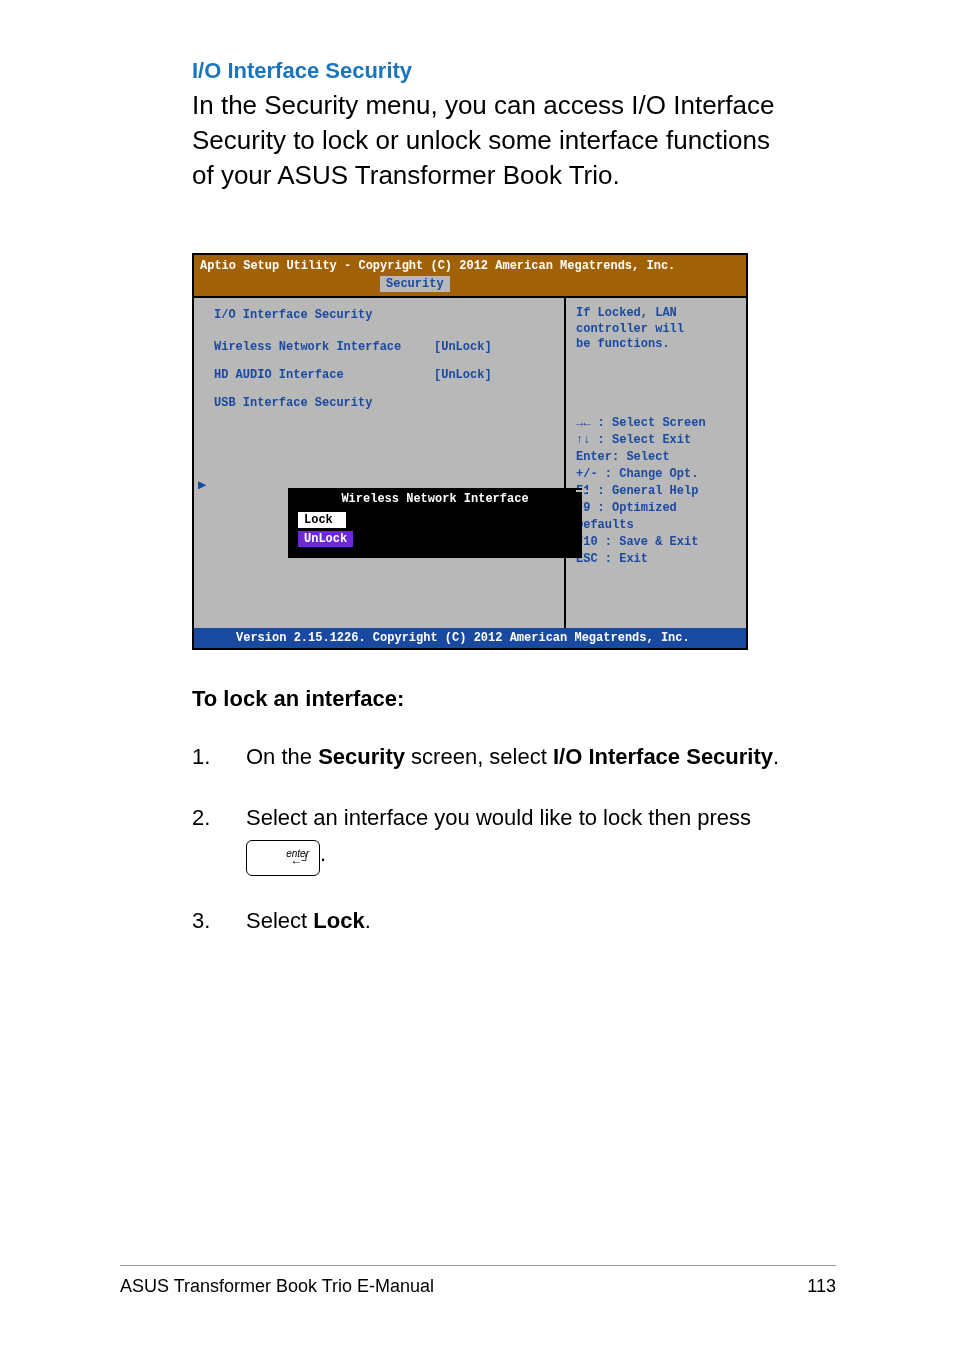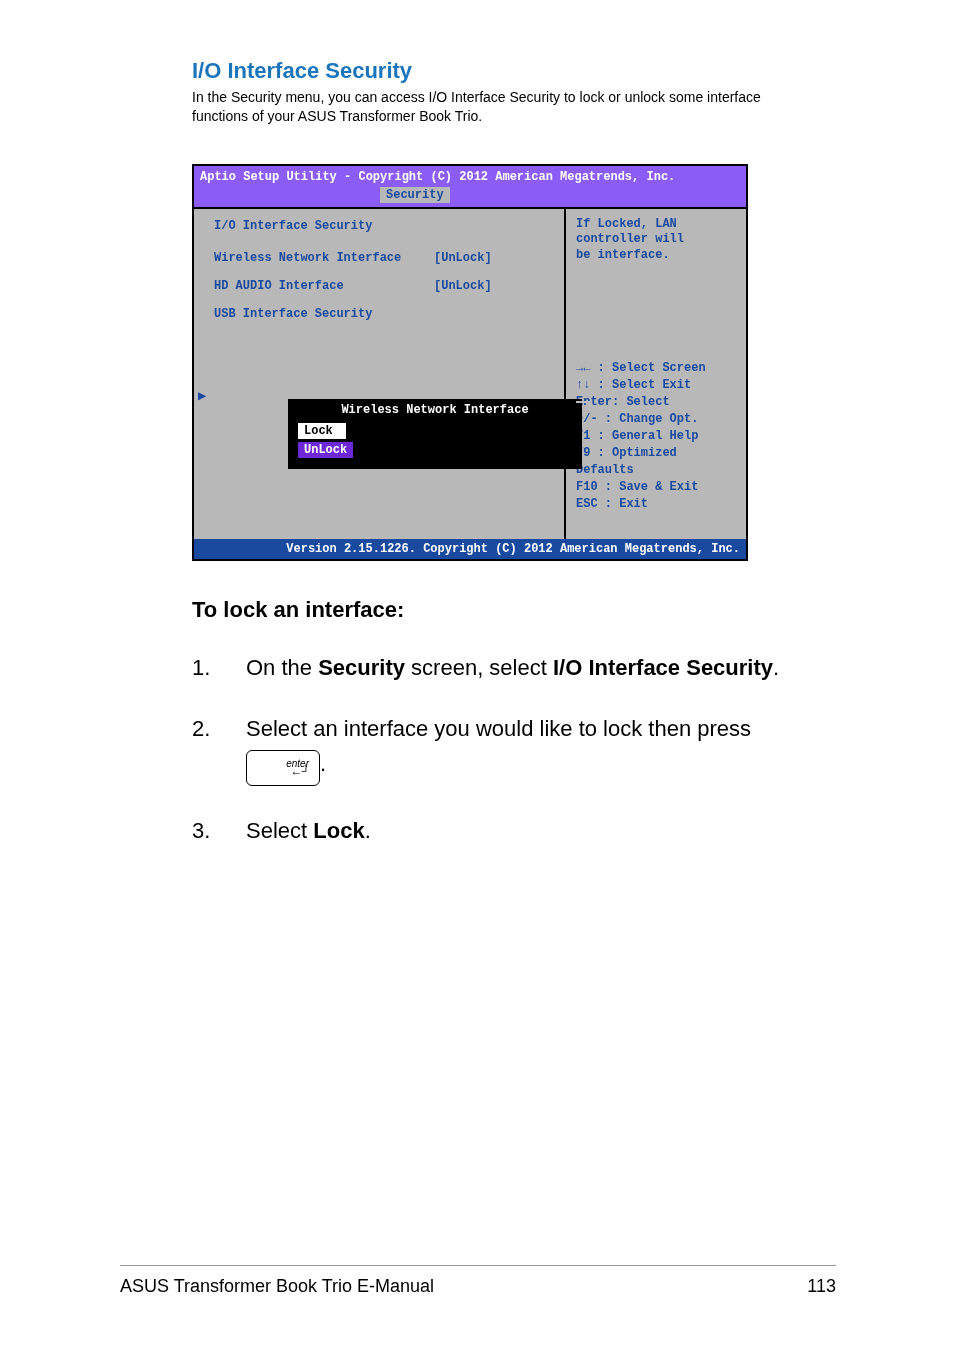--- a/index.html
+++ b/index.html
@@ -14,34 +14,34 @@
     .content {
       padding: 58px 170px 0 192px;
     }
     .section-heading {
       color: #1a75bc;
       font-weight: 700;
       font-size: 22px;
       margin-bottom: 4px;
     }
     .intro-text {
-      font-size: 14px;
+      font-size: 26px;
       line-height: 1.35;
-      margin-bottom: 38px;
+      margin-bottom: 60px;
     }
     .bios-box {
       width: 556px;
       border: 2px solid #000;
       font-family: "Courier New", monospace;
       font-size: 12px;
       font-weight: bold;
       margin-bottom: 36px;
     }
     .bios-top-bar {
-      background: #8b5cf6;
+      background: #a16207;
       color: #fff;
       padding: 4px 6px;
       position: relative;
     }
     .bios-top-title { display: inline; }
     .bios-tab {
       background: #b8b8b8;
       color: #1a4aa0;
       display: inline-block;
       padding: 1px 6px;
@@ -65,21 +65,21 @@
       width: 180px;
       padding: 8px 10px;
       color: #1a4aa0;
     }
     .bios-left-title { color: #1a4aa0; margin-bottom: 18px; }
     .bios-left-row { color: #1a4aa0; margin-bottom: 14px; display: flex; }
     .bios-left-row .label { width: 220px; }
     .bios-left-row .val { }
     .bios-submenu { color: #1a4aa0; }
     .bios-help-top .line { color: #1a4aa0; line-height: 1.3; }
-    .bios-nav { margin-top: 96px; line-height: 1.42; }
+    .bios-nav { margin-top: 62px; line-height: 1.42; }
     .bios-nav .k { color: #1a4aa0; }
     .bios-arrow-cursor {
       position: absolute;
       left: 4px;
       top: 178px;
       color: #1a4aa0;
       font-size: 14px;
     }
     .bios-popup {
       position: absolute;
@@ -113,21 +113,21 @@
       top: 2px;
       width: 14px;
       height: 12px;
       border-top: 2px solid #bbb;
       border-right: 2px solid #bbb;
     }
     .bios-bottom-bar {
       background: #1a4aa0;
       color: #fff;
       padding: 3px 6px;
-      text-align: right;
+      text-align: left;
     }
     .after-bios { font-size: 22px; margin-bottom: 30px; font-weight: bold; }
     .steps { padding-left: 0; }
     .step { display: flex; margin-bottom: 30px; font-size: 22px; line-height: 1.4; }
     .step .num { width: 54px; flex-shrink: 0; }
     .step .body { flex: 1; }
     .step .body b { font-weight: 700; }
     .enter-key {
       display: inline-block;
       border: 1.5px solid #000;
@@ -202,21 +202,21 @@
           </div>
           <div>
             <span class="bios-popup-opt unsel">UnLock</span>
           </div>
         </div>
       </div>
       <div class="bios-right">
         <div class="bios-help-top">
           <div class="line">If Locked, LAN</div>
           <div class="line">controller will</div>
-          <div class="line">be interface.</div>
+          <div class="line">be functions.</div>
         </div>
         <div class="bios-nav">
           <div class="k">→←  : Select Screen</div>
           <div class="k">↑↓  : Select Exit</div>
           <div class="k">Enter: Select</div>
           <div class="k">+/-  : Change Opt.</div>
           <div class="k">F1   : General Help</div>
           <div class="k">F9   : Optimized</div>
           <div class="k">Defaults</div>
           <div class="k">F10  : Save &amp; Exit</div>

